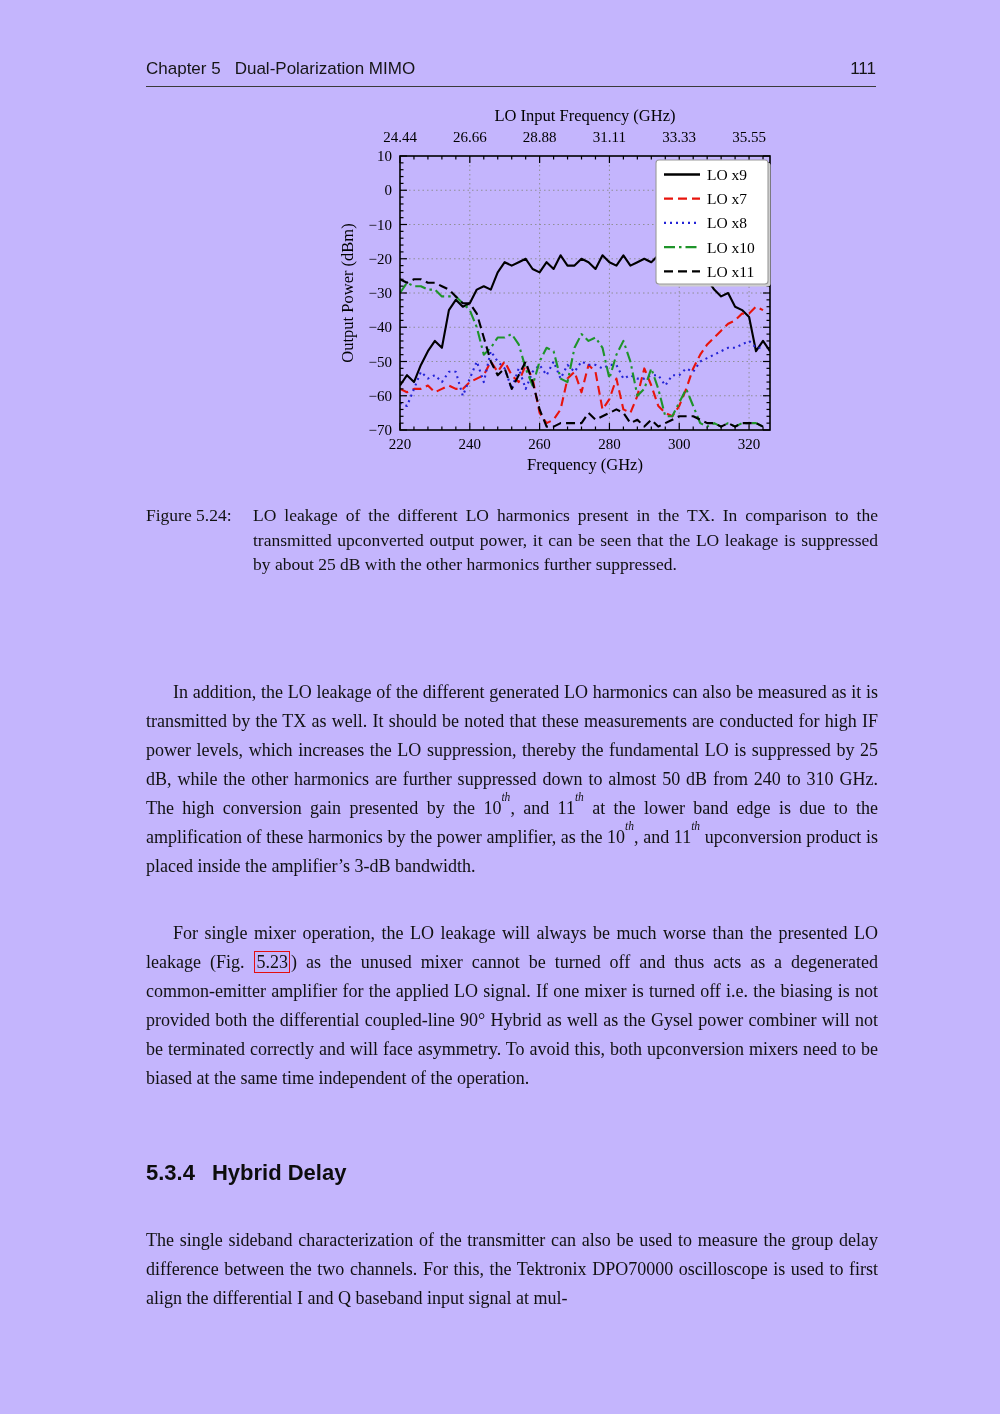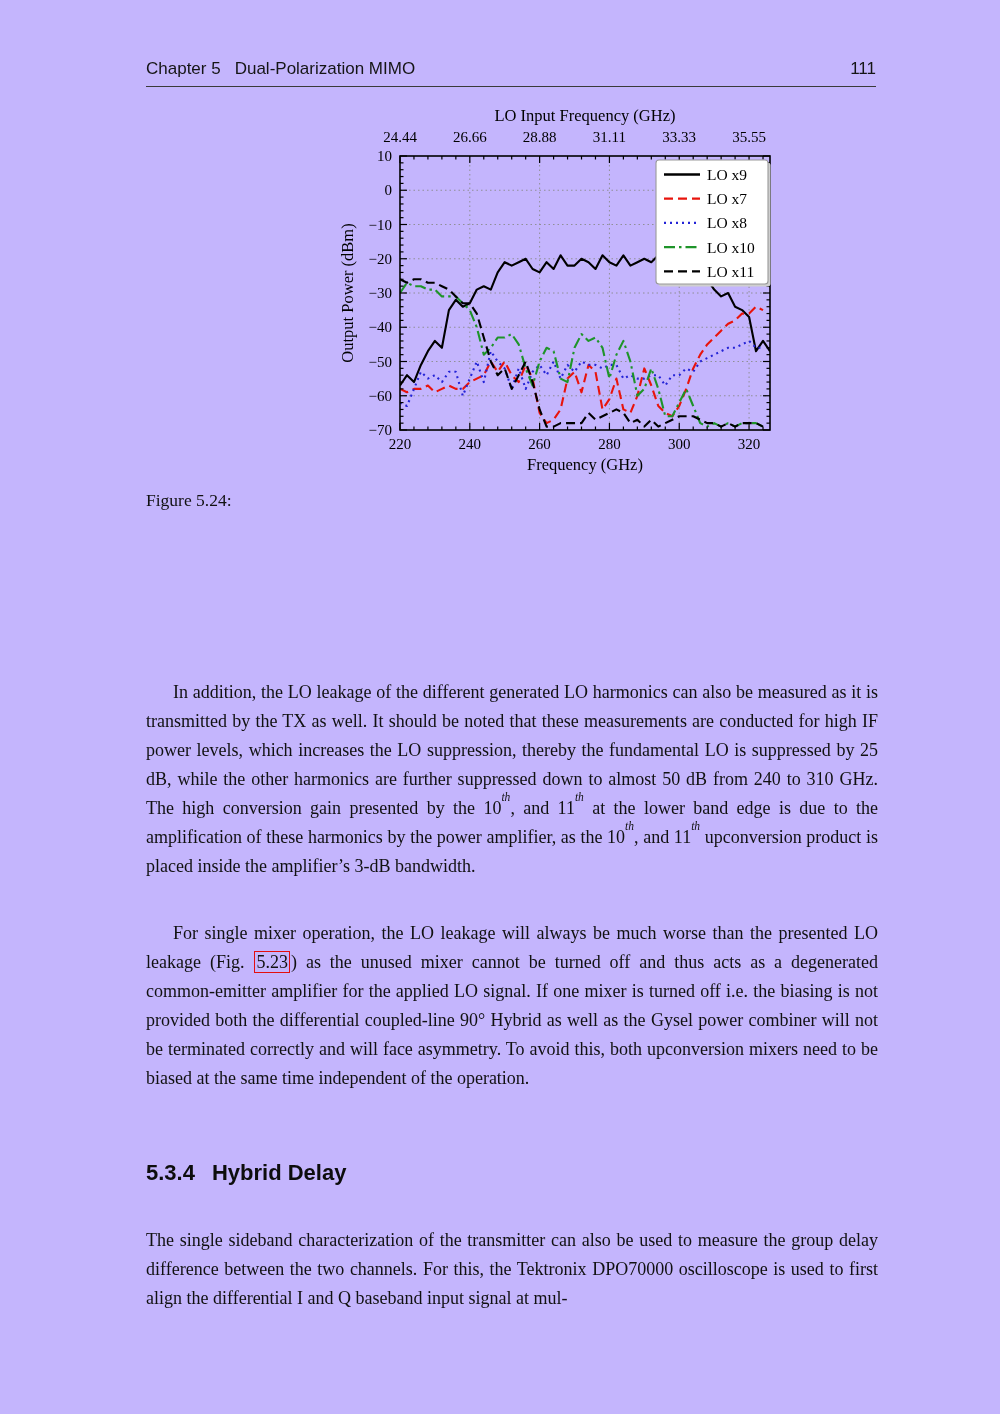--- a/index.html
+++ b/index.html
@@ -20,21 +20,21 @@
     border-top:1.6px solid #3a3a3a;
   }
   
   .fig-wrap { position:absolute; left:290px; top:106px;margin-left:48px; }
   svg text { fill:#000; }
   .tick-label  { font:15px "Liberation Serif", serif; }
   .ax-title    { font:16.5px "Liberation Serif", serif; }
   .legend-text { font:15.5px "Liberation Serif", serif; }
   
   .caption {
-    position:absolute; left:146px; top:488px; width:732px;
+    position:absolute; left:146px; top:503px; width:732px;
     font-size:17.5px; line-height:24.5px; display:flex;
   }
   .caption .cap-label { width:107px; flex:0 0 auto; }
   .caption .cap-text  { flex:1 1 auto; text-align:justify; }
   
   .body-par {
     position:absolute; left:146px; width:732px;
     font-size:18px; line-height:29px; text-align:justify;
   }
   .body-par.indent { text-indent:27px; }
@@ -266,20 +266,21 @@
           <line x1="326" x2="362" y1="165.3" y2="165.3" stroke="#000000" stroke-width="2.3" stroke-dasharray="9,5"></line>
           <text x="369" y="170.8" class="legend-text">LO x11</text>
         </g>
       <text class="ax-title" x="247" y="364" text-anchor="middle">Frequency (GHz)</text>
       <text class="ax-title" x="15" y="187" text-anchor="middle" transform="rotate(-90 15 187)">Output Power (dBm)</text>
     </svg>
   </div>
 
   <div class="caption">
     <span class="cap-label">Figure 5.24:</span>
+    <span class="cap-text">LO leakage of the different LO harmonics present in the TX. In comparison to the transmitted upconverted output power, it can be seen that the LO leakage is suppressed by about 25 dB with the other harmonics further suppressed.</span>
   </div>
 
   <p id="para1" class="body-par indent"><span>In addition, the LO leakage of the different generated LO harmonics can also be measured as it is transmitted by the TX as well. It should be noted that these measurements are conducted for high IF power levels, which increases the LO suppression, thereby the fundamental LO is suppressed by 25 dB, while the other harmonics are further suppressed down to almost 50 dB from 240 to 310 GHz. The high conversion gain presented by the 10</span><sup class="supth">th</sup><span>, and 11</span><sup class="supth">th</sup><span> at the lower band edge is due to the amplification of these harmonics by the power amplifier, as the 10</span><sup class="supth">th</sup><span>, and 11</span><sup class="supth">th</sup><span> upconversion product is placed inside the amplifier’s 3-dB bandwidth.</span></p>
   <p id="para2" class="body-par indent"><span>For single mixer operation, the LO leakage will always be much worse than the presented LO leakage (Fig. </span><span class="linkbox">5.23</span><span>) as the unused mixer cannot be turned off and thus acts as a degenerated common-emitter amplifier for the applied LO signal. If one mixer is turned off i.e. the biasing is not provided both the differential coupled-line 90° Hybrid as well as the Gysel power combiner will not be terminated correctly and will face asymmetry. To avoid this, both upconversion mixers need to be biased at the same time independent of the operation.</span></p>
 
   <div class="sec-head">
     <span class="num">5.3.4</span><span>Hybrid Delay</span>
   </div>
 
   <p id="para3" class="body-par"><span>The single sideband characterization of the transmitter can also be used to measure the group delay difference between the two channels. For this, the Tektronix DPO70000 oscilloscope is used to first align the differential I and Q baseband input signal at mul-</span></p>

